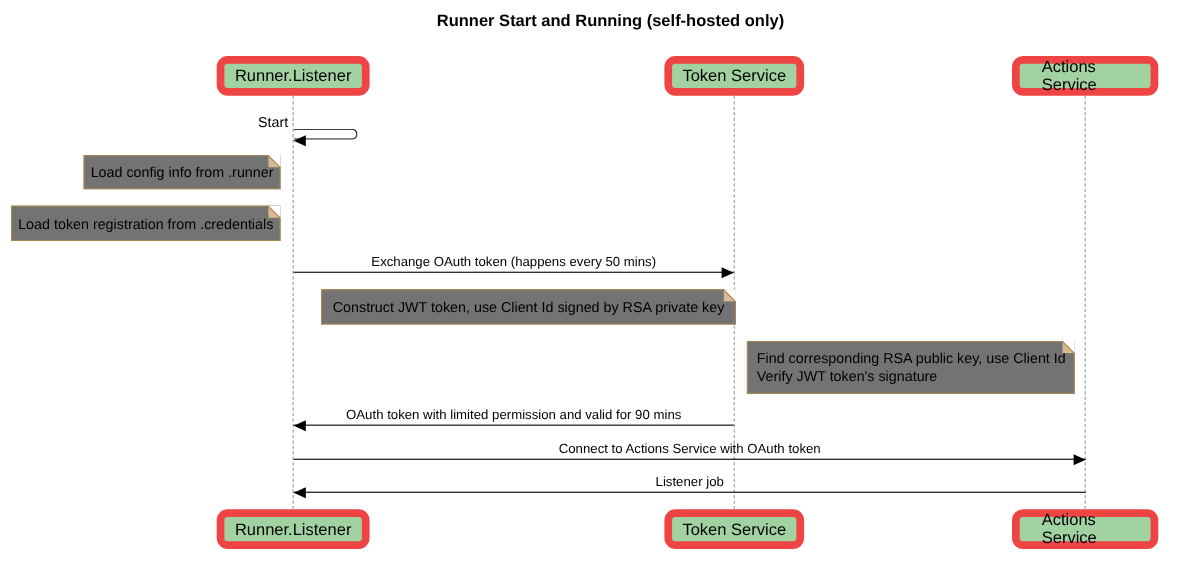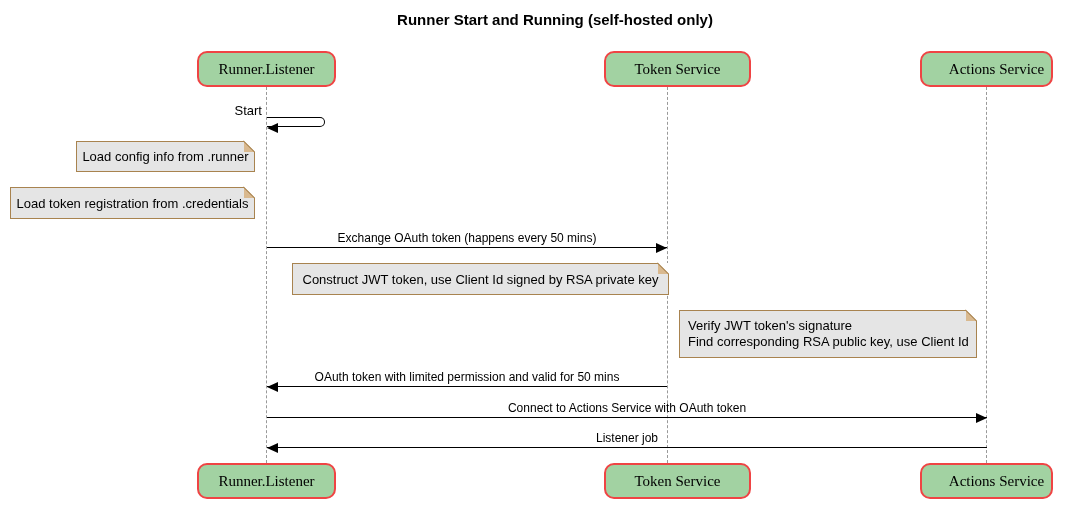--- a/index.html
+++ b/index.html
@@ -2,27 +2,27 @@
 <html><head>
 <meta charset="utf-8">
 <style>
   * { margin:0; padding:0; box-sizing:border-box; }
   body { background:#fff; font-family:"Liberation Sans","DejaVu Sans",sans-serif; color:#000; }
   .canvas { position:relative; width:1070px; height:525px; background:#ffffff; overflow:hidden; }
 
   .title { position:absolute; top:11px; left:0; width:1070px; text-align:center;
            font-size:15px; font-weight:bold;margin-left:20px; }
 
-  .actor { position:absolute; height:36px; background:#a2d2a2; border:2px solid #ef4444;
+  .actor { position:absolute; height:36px; background:#a2d2a2; border:7px solid #ef4444;
            border-radius:10px; display:flex; align-items:center; justify-content:center;
-           font-size:15px;font-family:Liberation Serif, serif; }
+           font-size:15px; }
   .actor.top    { top:51px; }
   .actor.bottom { top:463px; }
   .actor.runner  { left:197px; width:139px; }
-  .actor.token   { left:604px; width:147px; }
+  .actor.token   { left:604px; width:127px; }
   .actor.actions { left:920px; width:133px;padding-left:20px; }
 
   .lifeline { position:absolute; top:87px; height:376px; width:0;
               border-left:1px dashed #999999; }
   .lifeline.runner  { left:266px; }
   .lifeline.token   { left:667px; }
   .lifeline.actions { left:986px; }
 
   .msg-label { position:absolute; font-size:12px; text-align:center; height:15px;
                line-height:15px; white-space:nowrap; }
@@ -32,21 +32,21 @@
                border-left:11px solid #000; }
   .arr.left  { border-top:5px solid transparent; border-bottom:5px solid transparent;
                border-right:11px solid #000; }
 
   .self-label { position:absolute; left:180px; top:103px; width:82px; height:16px;
                 font-size:13px; text-align:right; line-height:16px; }
   .self-loop  { position:absolute; left:267px; top:117px; width:58px; height:10px;
                 border-top:1px solid #000; border-right:1px solid #000;
                 border-bottom:1px solid #000; border-radius:0 8px 8px 0; }
 
-  .note { position:absolute; background:#e5e5e5; border:1px solid #a8834f;
+  .note { position:absolute; background:#737373; border:1px solid #a8834f;
           font-size:13px; display:flex; align-items:center; justify-content:center;
           white-space:nowrap; }
   .note::before { content:""; position:absolute; top:-1px; right:-1px; width:0; height:0;
                   border-style:solid; border-width:0 11px 11px 0;
                   border-color:#ffffff #ffffff #d9b98f #d9b98f; }
   .note::after  { content:""; position:absolute; top:4px; right:-3px; width:16px; height:1px;
                   background:#a8834f; transform:rotate(45deg); }
   .note.multiline { flex-direction:column; align-items:flex-start; justify-content:center;
                     padding-left:8px; line-height:16px; }
 
@@ -101,29 +101,29 @@
   <div class="note n-config">
     <span>Load config info from .runner</span>
   </div>
   <div class="note n-credentials">
     <span>Load token registration from .credentials</span>
   </div>
   <div class="note n-jwt">
     <span>Construct JWT token, use Client Id signed by RSA private key</span>
   </div>
   <div class="note multiline n-verify">
+    <span>Find corresponding RSA public key, use Client Id</span>
     <span>Verify JWT token's signature</span>
-    <span>Find corresponding RSA public key, use Client Id</span>
   </div>
 
   <div class="msg-label m1-label">Exchange OAuth token (happens every 50 mins)</div>
   <div class="msg-line m1-line"></div>
   <div class="arr right m1-arr"></div>
 
-  <div class="msg-label m2-label">OAuth token with limited permission and valid for 50 mins</div>
+  <div class="msg-label m2-label">OAuth token with limited permission and valid for 90 mins</div>
   <div class="msg-line m2-line"></div>
   <div class="arr left m2-arr"></div>
 
   <div class="msg-label m3-label">Connect to Actions Service with OAuth token</div>
   <div class="msg-line m3-line"></div>
   <div class="arr right m3-arr"></div>
 
   <div class="msg-label m4-label">Listener job</div>
   <div class="msg-line m4-line"></div>
   <div class="arr left m4-arr"></div>

